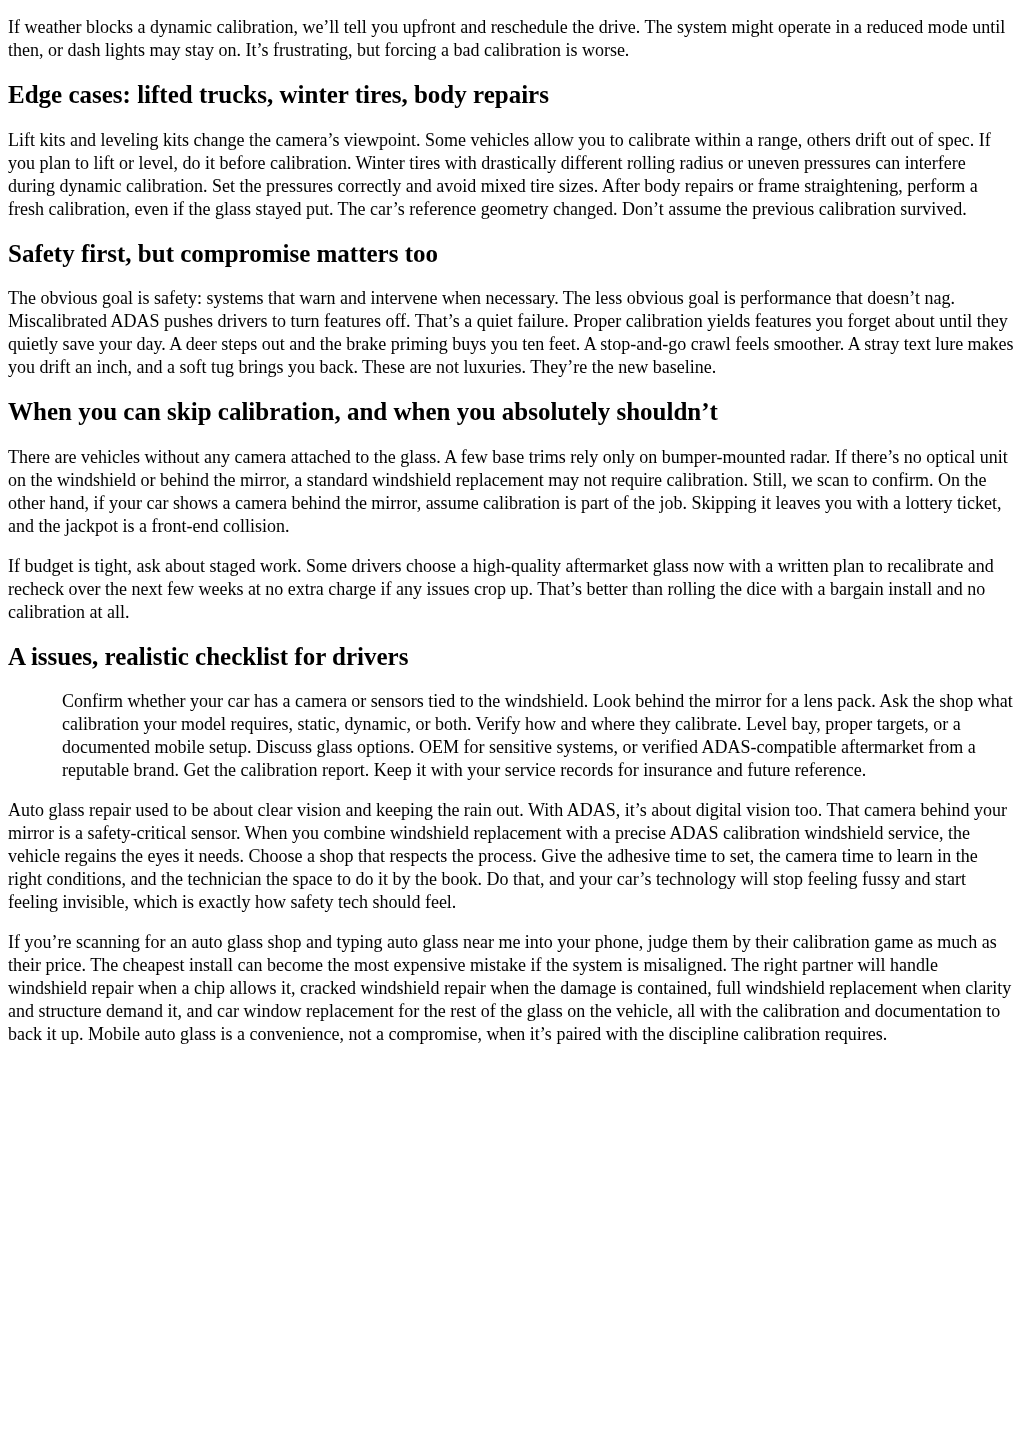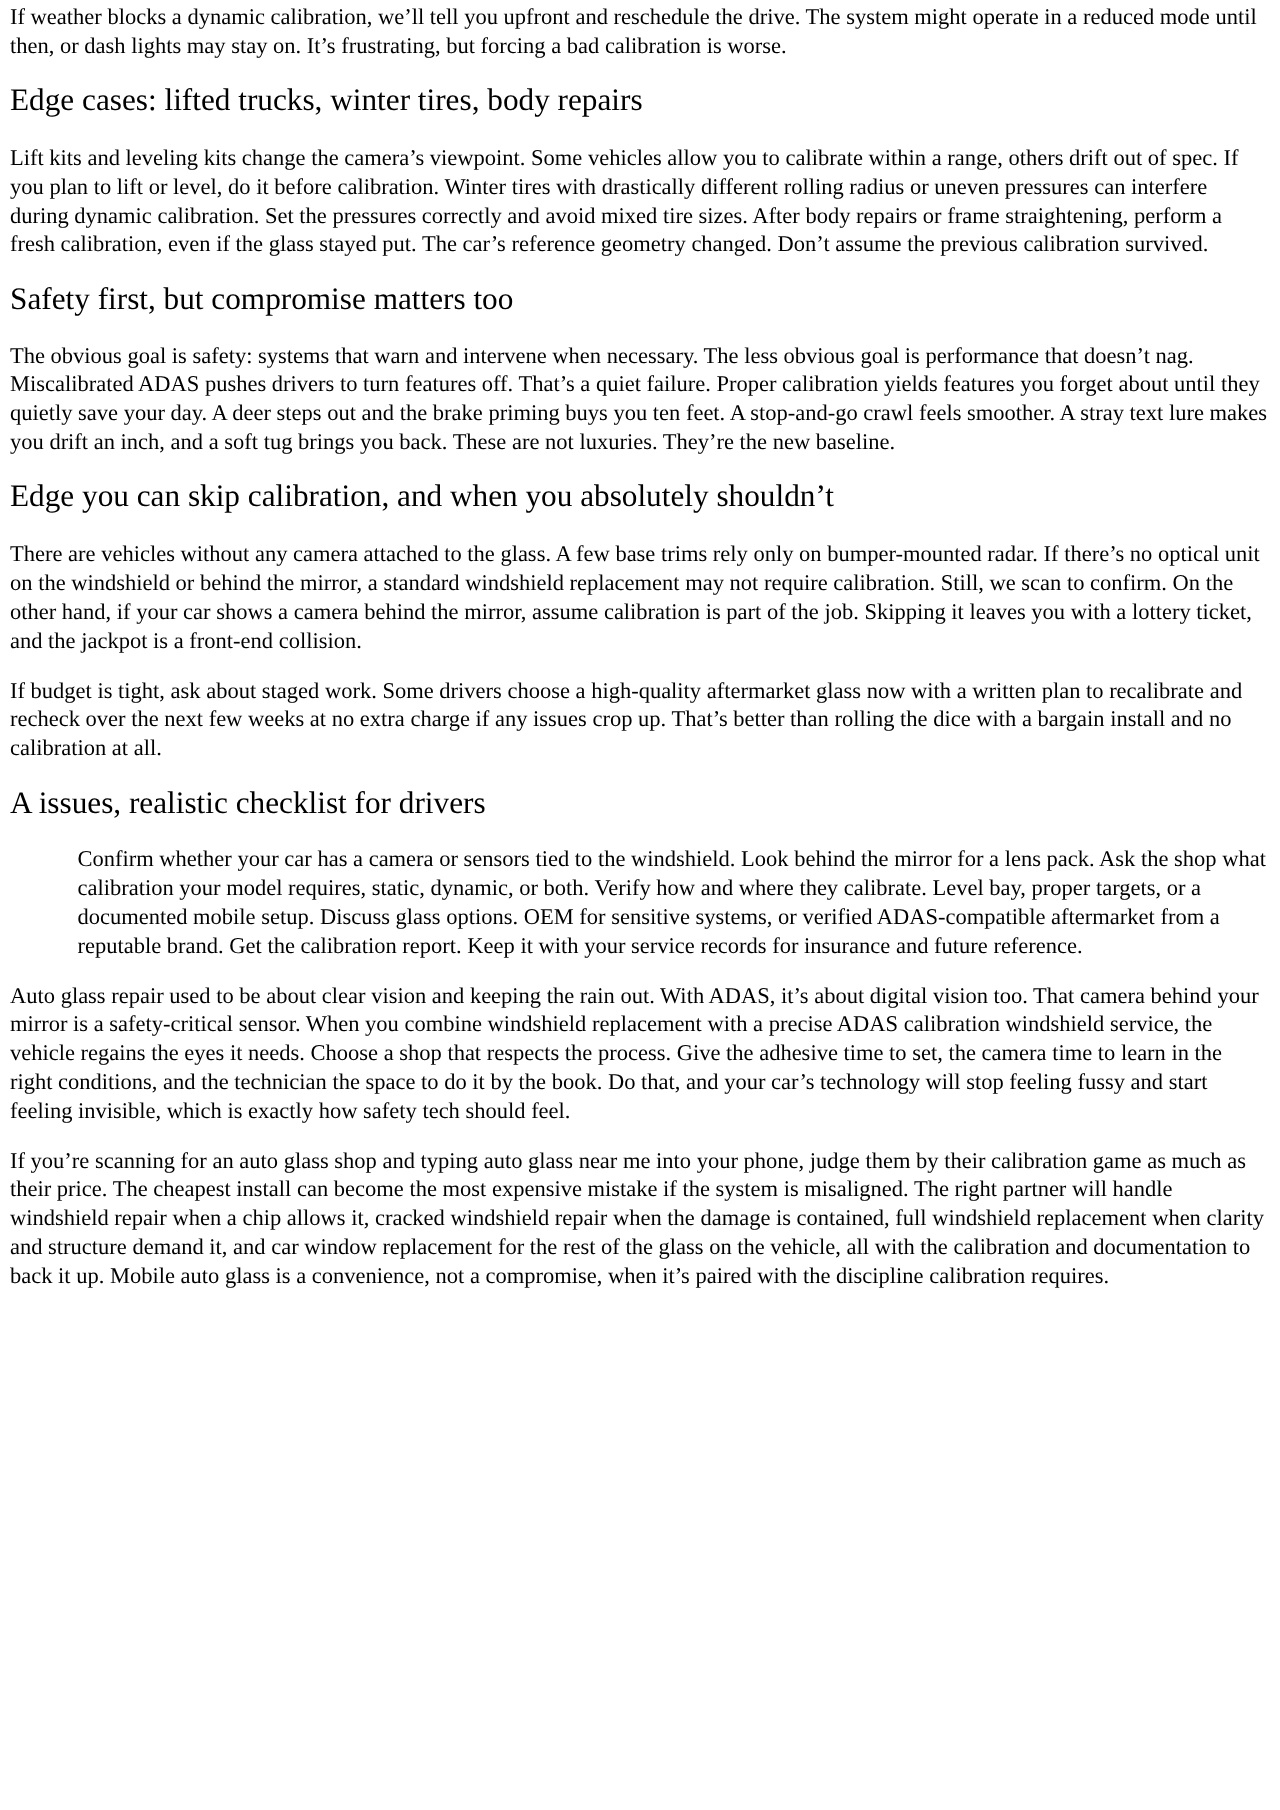--- a/index.html
+++ b/index.html
@@ -16,25 +16,25 @@
     font-size: 18px;
     line-height: 23px;
     padding: 0 10px 0 8px;
     overflow: hidden;
   }
   main { display: block; }
   p {
     margin: 17px 0;
     text-align: left;
   }
-  p.first { margin-top: 2px; }
+  p.first { margin-top: 16px; }
   h2 {
     font-size: 25px;
     line-height: 1.3;
-    font-weight: normal;
+    font-weight: bold;
     margin: 12px 0;
     letter-spacing: 0;
   }
   p.indented {
     padding-left: 54px;
   }
 </style>
 </head>
 <body>
 
@@ -43,21 +43,21 @@
   <p class="first">If weather blocks a dynamic calibration, we’ll tell you upfront and reschedule the drive. The system might operate in a reduced mode until then, or dash lights may stay on. It’s frustrating, but forcing a bad calibration is worse.</p>
 
   <h2>Edge cases: lifted trucks, winter tires, body repairs</h2>
 
   <p>Lift kits and leveling kits change the camera’s viewpoint. Some vehicles allow you to calibrate within a range, others drift out of spec. If you plan to lift or level, do it before calibration. Winter tires with drastically different rolling radius or uneven pressures can interfere during dynamic calibration. Set the pressures correctly and avoid mixed tire sizes. After body repairs or frame straightening, perform a fresh calibration, even if the glass stayed put. The car’s reference geometry changed. Don’t assume the previous calibration survived.</p>
 
   <h2>Safety first, but compromise matters too</h2>
 
   <p>The obvious goal is safety: systems that warn and intervene when necessary. The less obvious goal is performance that doesn’t nag. Miscalibrated ADAS pushes drivers to turn features off. That’s a quiet failure. Proper calibration yields features you forget about until they quietly save your day. A deer steps out and the brake priming buys you ten feet. A stop-and-go crawl feels smoother. A stray text lure makes you drift an inch, and a soft tug brings you back. These are not luxuries. They’re the new baseline.</p>
 
-  <h2>Edge you can skip calibration, and when you absolutely shouldn’t</h2>
+  <h2>When you can skip calibration, and when you absolutely shouldn’t</h2>
 
   <p>There are vehicles without any camera attached to the glass. A few base trims rely only on bumper-mounted radar. If there’s no optical unit on the windshield or behind the mirror, a standard windshield replacement may not require calibration. Still, we scan to confirm. On the other hand, if your car shows a camera behind the mirror, assume calibration is part of the job. Skipping it leaves you with a lottery ticket, and the jackpot is a front-end collision.</p>
 
   <p>If budget is tight, ask about staged work. Some drivers choose a high-quality aftermarket glass now with a written plan to recalibrate and recheck over the next few weeks at no extra charge if any issues crop up. That’s better than rolling the dice with a bargain install and no calibration at all.</p>
 
   <h2>A issues, realistic checklist for drivers</h2>
 
   <p class="indented">Confirm whether your car has a camera or sensors tied to the windshield. Look behind the mirror for a lens pack. Ask the shop what calibration your model requires, static, dynamic, or both. Verify how and where they calibrate. Level bay, proper targets, or a documented mobile setup. Discuss glass options. OEM for sensitive systems, or verified ADAS-compatible aftermarket from a reputable brand. Get the calibration report. Keep it with your service records for insurance and future reference.</p>
 
 

